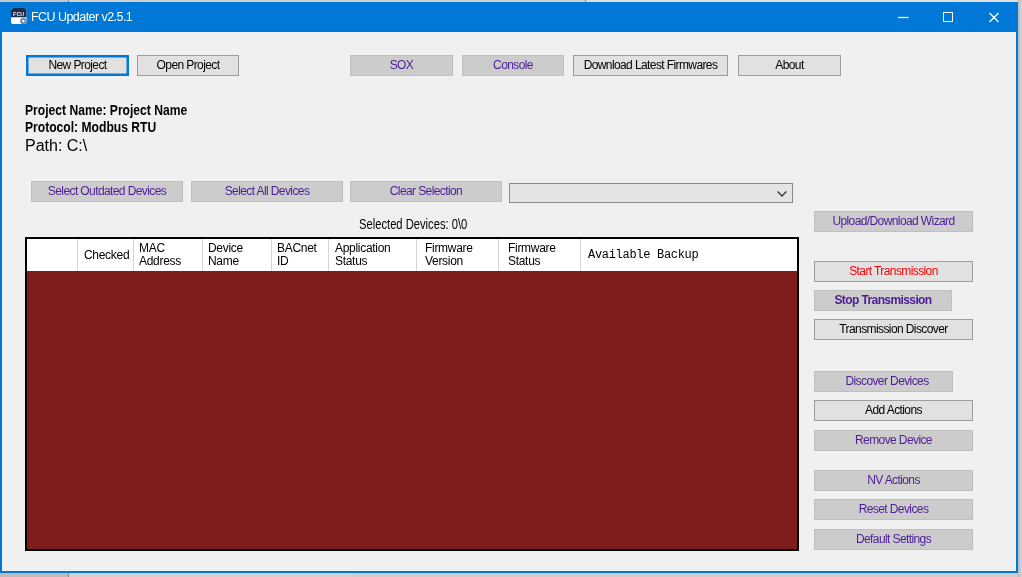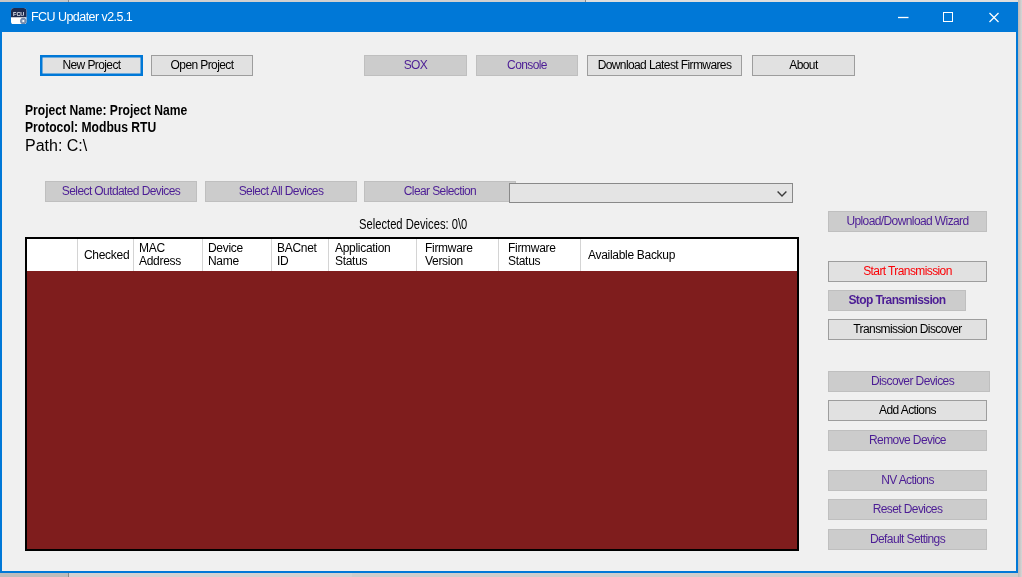--- a/index.html
+++ b/index.html
@@ -9,21 +9,21 @@
 
 #shadow-top { left:0; top:0; width:1022px; height:2px; background:linear-gradient(to right,#c6c6c6 0,#c6c6c6 68px,#d0d0d0 68px,#d0d0d0 585px,#dedede 585px); }
 #shadow-right { left:1018px; top:0; width:4px; height:577px; background:linear-gradient(to right,#b9b9b9,#d6d6d6); }
 #shadow-bottom { left:0; top:573px; width:1022px; height:4px; background:linear-gradient(to right,#bfbfbf 0,#bfbfbf 68px,#d2d2d2 68px,#d2d2d2 352px,#cdcdcd 352px); }
 #shadow-bottom-l { left:0; top:573px; width:68px; height:4px; background:#bcbcbc; }
 .tick { width:1px; background:#8a8a8a; }
 #titlebar { left:0; top:2px; width:1018px; height:30px; background:#0078d7; }
 #client { left:0; top:32px; width:1018px; height:541px; background:#f0f0f0; border:2px solid #0078d7; border-top:none; }
 #title-text { left:31px; top:2px; height:30px; line-height:30px; color:#fff; font-size:12.5px; letter-spacing:-0.55px; }
 
-.btn { position:absolute; height:21px; background:#e1e1e1; border:1px solid #9d9d9d; color:#000; font-size:12px; letter-spacing:-0.6px; text-align:center; line-height:19px; font-family:"Liberation Sans", sans-serif;margin-left:14px; }
+.btn { position:absolute; height:21px; background:#e1e1e1; border:1px solid #9d9d9d; color:#000; font-size:12px; letter-spacing:-0.6px; text-align:center; line-height:19px; font-family:"Liberation Sans", sans-serif; }
 .btn.dis { background:#cccccc; border-color:#bfbfbf; color:#4c1d95; }
 .btn.focus { border:2px solid #0078d7; line-height:17px; box-shadow: inset 0 0 0 0.5px #0078d7; }
 .btn.red { color:#fb0006; }
 
 .lbl { position:absolute; color:#000; }
 
 #grid { left:25px; top:237px; width:774px; height:314px; border:2px solid #000; background:#7f1d1d; }
 #grid-header { position:absolute; left:0; top:0; width:770px; height:32px; background:#ffffff; }
 .colsep { position:absolute; top:0; width:1px; height:32px; background:#d4d4d4; }
 .hdr { position:absolute; font-size:12px; letter-spacing:-0.3px; color:#000; line-height:13px; }
@@ -90,26 +90,26 @@
     <div class="colsep" style="left:389px;"></div>
     <div class="colsep" style="left:471px;"></div>
     <div class="colsep" style="left:553px;"></div>
     <div class="hdr" style="left:57px;top:10px;">Checked</div>
     <div class="hdr" style="left:112px;top:3px;">MAC<br>Address</div>
     <div class="hdr" style="left:181px;top:3px;">Device<br>Name</div>
     <div class="hdr" style="left:250px;top:3px;">BACnet<br>ID</div>
     <div class="hdr" style="left:308px;top:3px;">Application<br>Status</div>
     <div class="hdr" style="left:398px;top:3px;">Firmware<br>Version</div>
     <div class="hdr" style="left:481px;top:3px;">Firmware<br>Status</div>
-    <div class="hdr" style="left:561px;top:10px;">Available Backup</div>
+    <div class="hdr" style="left:561px;top:10px;font-family:Liberation Mono, monospace;">Available Backup</div>
   </div>
 </div>
 
 <div class="btn dis" style="left:814px;top:211px;width:159px;">Upload/Download Wizard</div>
 <div class="btn red" style="left:814px;top:261px;width:159px;">Start Transmission</div>
 <div class="btn dis" style="left:814px;top:290px;width:138px;font-weight:bold;">Stop Transmission</div>
 <div class="btn" style="left:814px;top:319px;width:159px;">Transmission Discover</div>
-<div class="btn dis" style="left:814px;top:371px;width:162px;padding-left:7px;">Discover Devices</div>
+<div class="btn dis" style="left:814px;top:371px;width:139px;padding-left:7px;">Discover Devices</div>
 <div class="btn" style="left:814px;top:400px;width:159px;">Add Actions</div>
 <div class="btn dis" style="left:814px;top:430px;width:159px;">Remove Device</div>
 <div class="btn dis" style="left:814px;top:470px;width:159px;">NV Actions</div>
 <div class="btn dis" style="left:814px;top:499px;width:159px;">Reset Devices</div>
 <div class="btn dis" style="left:814px;top:529px;width:159px;">Default Settings</div>
 
 </body></html>

